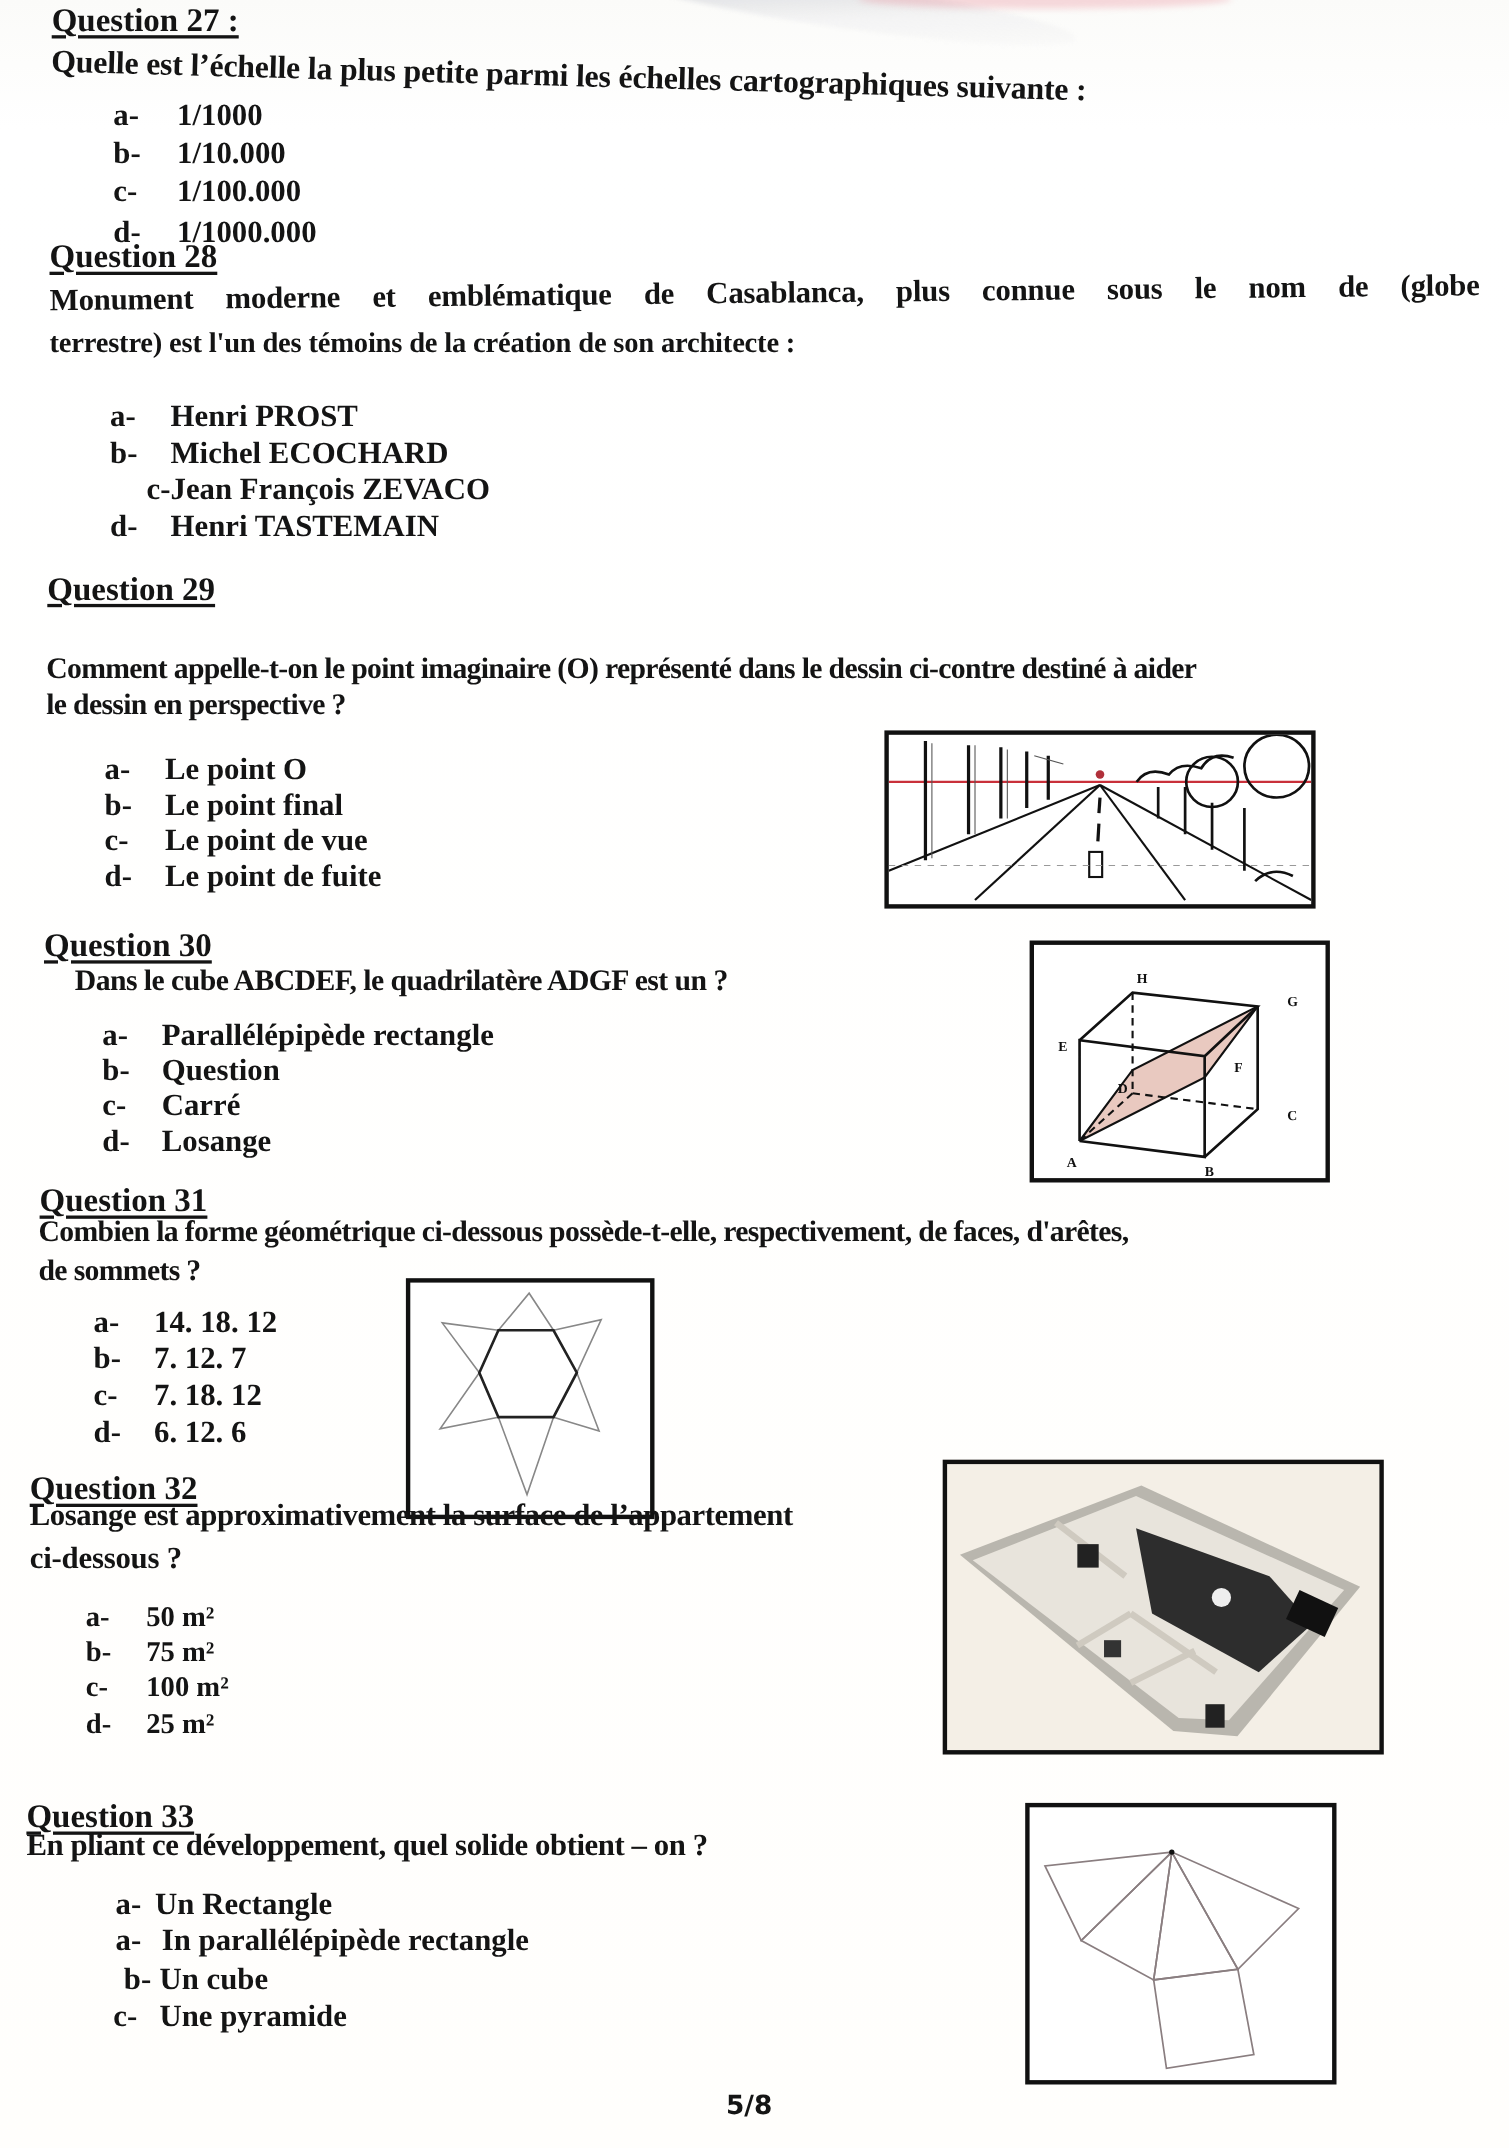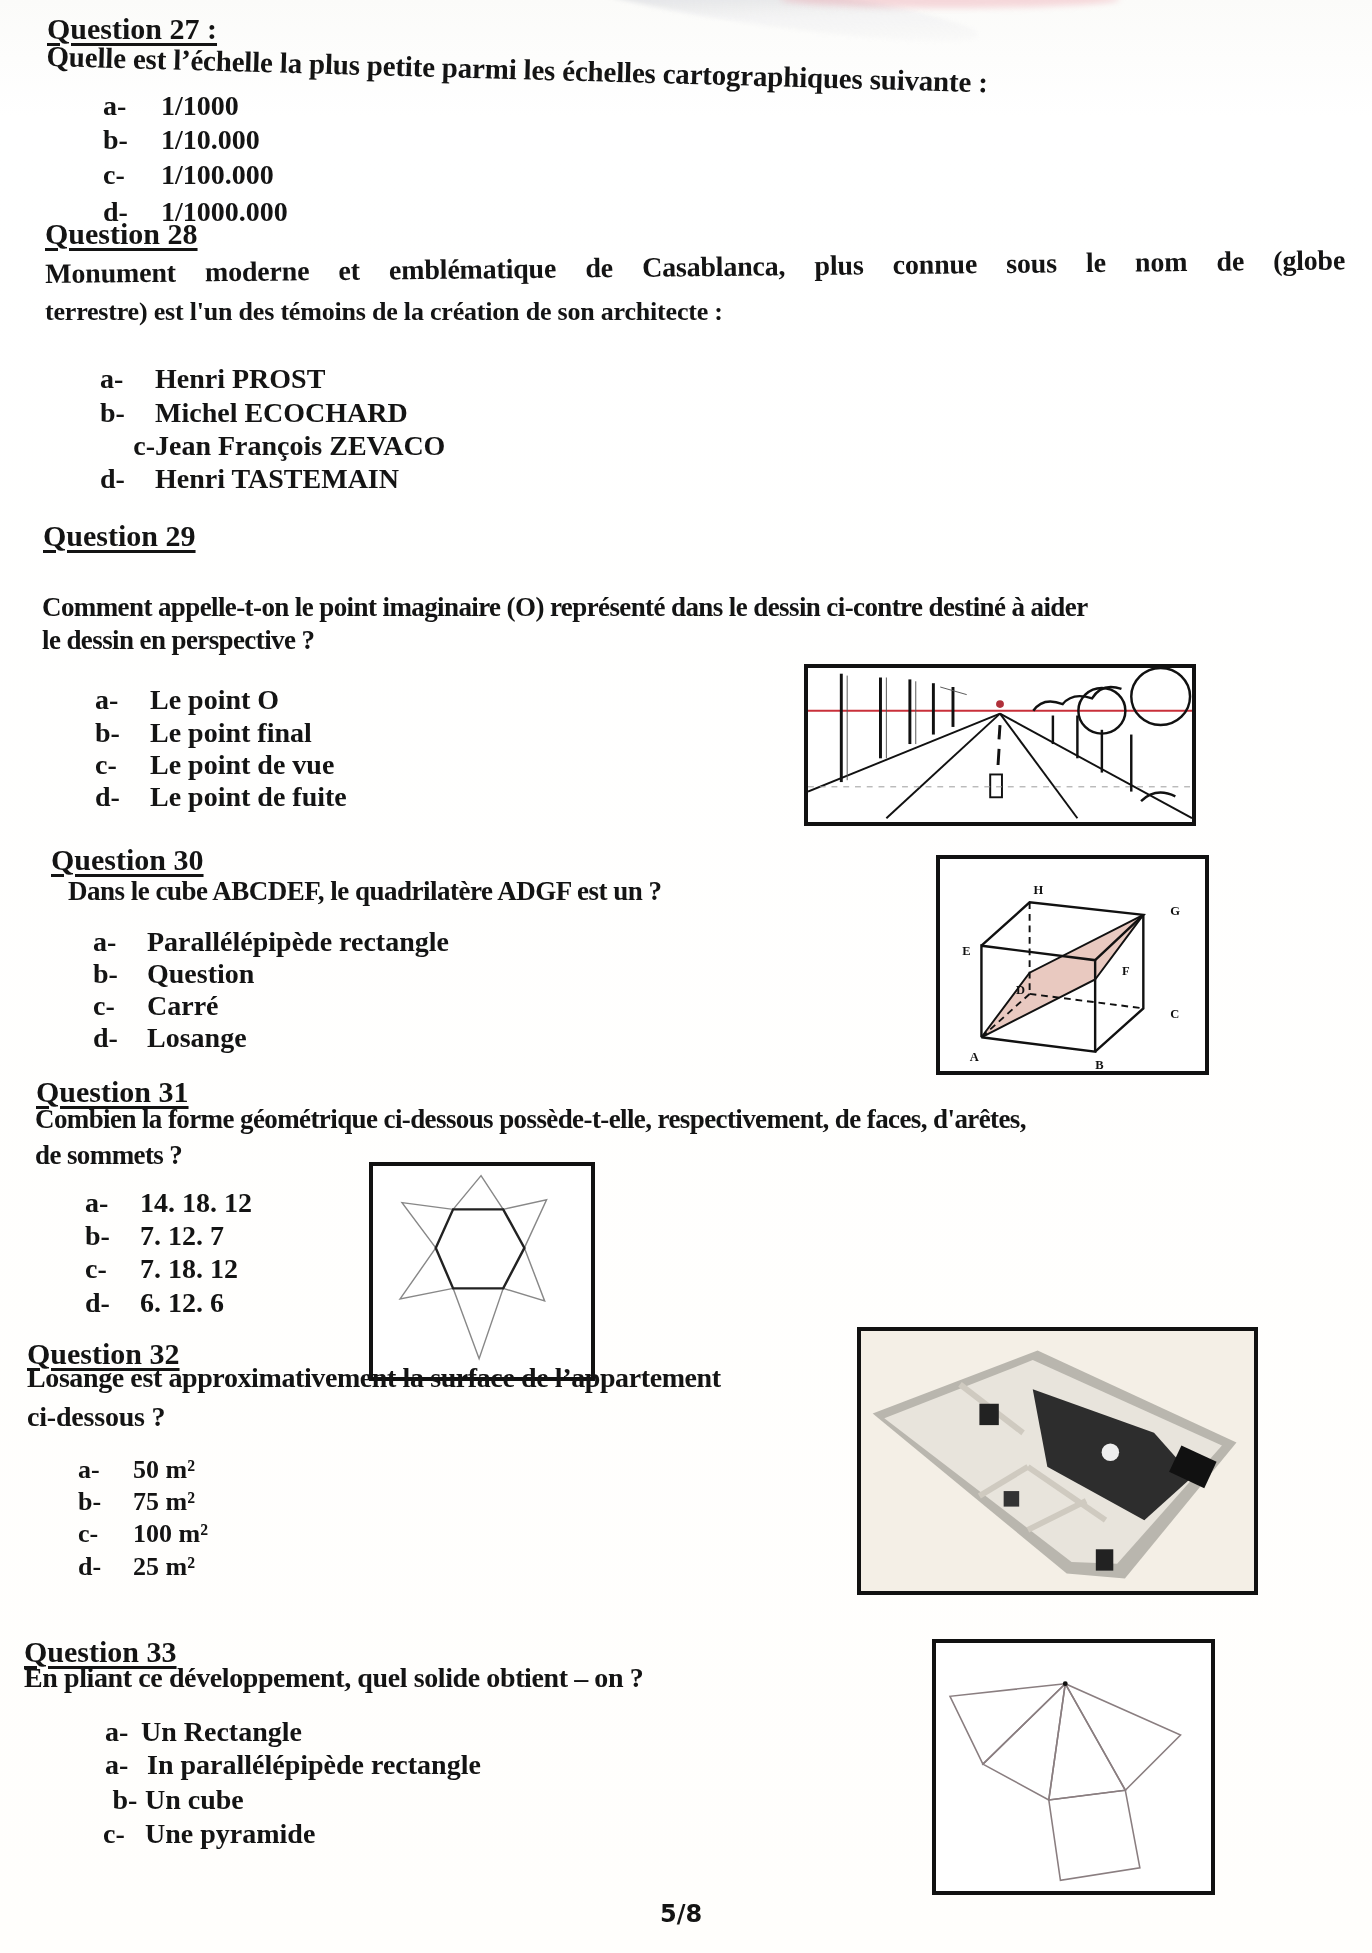--- a/index.html
+++ b/index.html
@@ -24,21 +24,21 @@
              font-weight: bold; font-size: 24px; }
   .cube-label { font-family: "Liberation Serif", serif; font-weight: bold; font-size: 13px; fill: #111; }
 </style>
 </head>
 <body>
 
 <div class="page">
   <div class="streak"></div>
   <div class="streak2"></div>
 
-  <div class="qtitle" style="left:47px;top:12px;">Question 27 :</div>
+  <div class="qtitle" style="left:47px;top:2px;">Question 27 :</div>
   <div class="qtext" style="left:47px;top:40px;font-size:29px;transform:rotate(1.6deg);transform-origin:left top;">Quelle est l’échelle la plus petite parmi les échelles cartographiques suivante :</div>
   <div class="opt" style="left:103px;top:90px;"><span class="letter">a-</span><span>1/1000</span></div>
   <div class="opt" style="left:103px;top:124px;"><span class="letter">b-</span><span>1/10.000</span></div>
   <div class="opt" style="left:103px;top:159px;"><span class="letter">c-</span><span>1/100.000</span></div>
   <div class="opt" style="left:103px;top:196px;"><span class="letter">d-</span><span>1/1000.000</span></div>
 
   <div class="qtitle" style="left:45px;top:217px;">Question 28</div>
   <div class="qtext justify" style="left:45px;top:258px;font-size:28px;width:1300px;transform:rotate(-0.6deg);transform-origin:left top;">Monument moderne et emblématique de Casablanca, plus connue sous le nom de (globe</div>
   <div class="qtext" style="left:45px;top:297px;font-size:26px;">terrestre) est l'un des témoins de la création de son architecte :</div>
   <div class="opt" style="left:100px;top:363px;"><span class="letter" style="width:55px">a-</span><span>Henri PROST</span></div>
@@ -92,21 +92,21 @@
         <circle cx="360" cy="30" r="30"></circle>
         <line x1="250" y1="50" x2="250" y2="80"></line>
         <line x1="275" y1="50" x2="275" y2="95"></line>
         <line x1="300" y1="65" x2="300" y2="110"></line>
         <line x1="330" y1="70" x2="330" y2="130"></line>
         <path d="M340 140 Q355 125 375 135"></path>
       </g>
     </svg>
   </div>
 
-  <div class="qtitle" style="left:40px;top:843px;margin-left:11px;">Question 30</div>
+  <div class="qtitle" style="left:40px;top:843px;">Question 30</div>
   <div class="qtext" style="left:40px;top:876px;font-size:27px;letter-spacing:-0.5px;margin-left:28px;">Dans le cube ABCDEF, le quadrilatère ADGF est un ?</div>
   <div class="opt" style="left:93px;top:926px;"><span class="letter" style="width:54px">a-</span><span>Parallélépipède rectangle</span></div>
   <div class="opt" style="left:93px;top:958px;"><span class="letter" style="width:54px">b-</span><span>Question</span></div>
   <div class="opt" style="left:93px;top:990px;"><span class="letter" style="width:54px">c-</span><span>Carré</span></div>
   <div class="opt" style="left:93px;top:1022px;"><span class="letter" style="width:54px">d-</span><span>Losange</span></div>
 
   <div class="figure" style="left:936px;top:855px;width:273px;height:220px;">
     <svg viewBox="0 0 273 220">
       <polygon points="42,185 92,118 210,58 160,125" fill="#e9c9c0" stroke="#111" stroke-width="2"></polygon>
       <g stroke="#111" stroke-width="2.5" fill="none">

